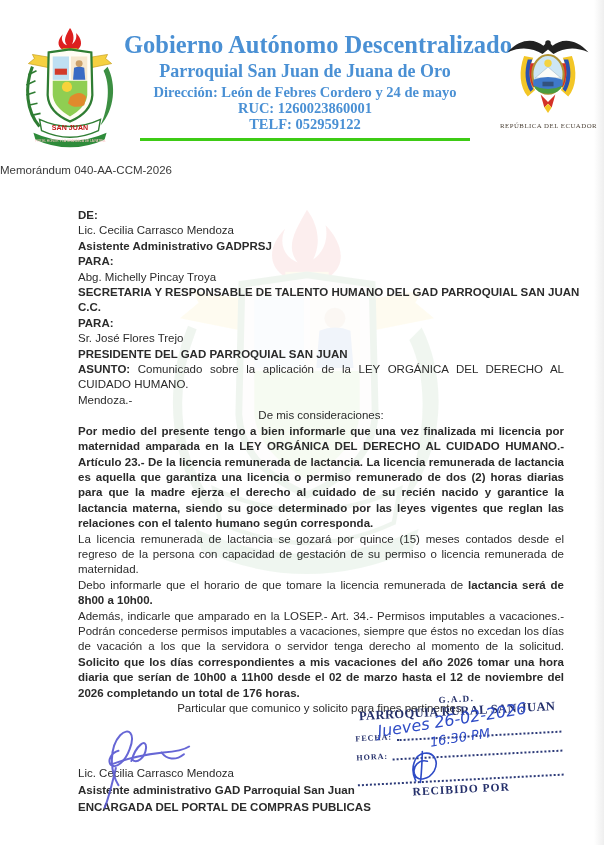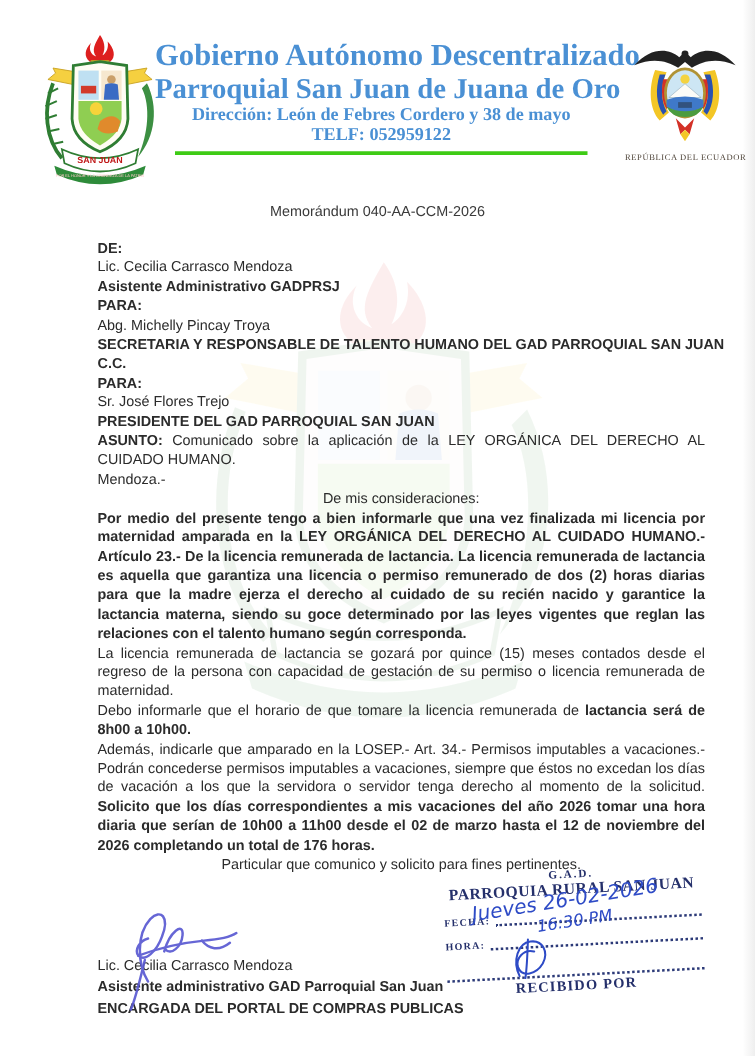--- a/index.html
+++ b/index.html
@@ -2,36 +2,36 @@
 <html><head>
 <meta charset="utf-8">
 <style>
   html,body{margin:0;padding:0;background:#fff;}
   .page{position:relative;width:604px;height:845px;background:#fff;overflow:hidden;
         font-family:"Liberation Sans",sans-serif;color:#2b2b2b;}
   .page::after{content:"";position:absolute;right:0;top:0;width:10px;height:100%;
         background:linear-gradient(to left,rgba(120,120,120,.12),rgba(120,120,120,0));pointer-events:none;}
 
   
-  .emblem-left{position:absolute;left:28px;top:26px;width:104px;height:130px;}
+  .emblem-left{position:absolute;left:18px;top:26px;width:104px;height:130px;}
   .emblem-right{position:absolute;left:500px;top:30px;width:96px;text-align:center;}
   .emblem-right .caption{margin-top:3px;font-family:"Liberation Serif",serif;font-size:6.8px;
         letter-spacing:.5px;color:#4d4338;white-space:nowrap;}
   .head-center{position:absolute;left:124px;top:31px;width:362px;text-align:center;
         font-family:"Liberation Serif",serif;font-weight:bold;color:#4a90d4;}
   .head-center .t1{font-size:24.5px;line-height:27px;white-space:nowrap;}
-  .head-center .t2{font-size:23px;line-height:26px;white-space:nowrap;}
+  .head-center .t2{font-size:18px;line-height:26px;white-space:nowrap;}
   .head-center .t3{font-size:14.5px;line-height:16.2px;white-space:nowrap;}
   .green-line{width:330px;height:3px;background:#3ecb15;margin:5px auto 0 auto;}
 
-  .memo-ref{position:absolute;left:0;top:164px;width:604px;text-align:center;
+  .memo-ref{position:absolute;left:0;top:164px;width:604px;text-align:left;
         font-size:11.5px;color:#3a3a3a;}
 
   
-  .content{position:absolute;left:78px;top:192px;width:486px;z-index:2;
+  .content{position:absolute;left:78px;top:208px;width:486px;z-index:2;
         font-size:11.5px;line-height:15.4px;}
   .content .ln{white-space:nowrap;}
   .content p{margin:0;}
   .justify{text-align:justify;text-align-last:left;}
   .b{font-weight:bold;}
   .salutation{margin-top:13px;text-align:center;}
   .p-first{margin-top:7px;font-weight:bold;}
   .closing{margin-top:10px;text-align:center;}
 
   
@@ -91,21 +91,22 @@
       <path d="M20 92 Q50 106 80 92 L78 103 Q50 116 22 103 Z" fill="#ffffff" stroke="#2f7d33" stroke-width="1.4"></path>
       <text x="50" y="102.5" font-size="7" font-weight="bold" fill="#c01818" text-anchor="middle">SAN JUAN</text>
       <path d="M14 105 Q50 121 86 105 L84 112 Q50 127 16 112 Z" fill="#2e8b3a"></path>
       <text x="50" y="114" font-size="3.1" fill="#ffc9c9" text-anchor="middle">POR EL HONOR Y LA GRANDEZA DE LA PATRIA</text>
     </svg>
   </div>
 
   <div class="head-center">
     <div class="t1">Gobierno Autónomo Descentralizado</div>
     <div class="t2">Parroquial San Juan de Juana de Oro</div>
-    <div class="t3">Dirección: León de Febres Cordero y 38 de mayo</div>
+    <div class="t3">Dirección: León de Febres Cordero y 24 de mayo</div>
+    <div class="t3">RUC: 1260023860001</div>
     <div class="t3">TELF: 052959122</div>
     <div class="green-line"></div>
   </div>
 
   <div class="emblem-right">
     <svg viewBox="0 0 100 92" width="92" height="85">
       <path d="M6 24 C20 8 36 9 45 17 L50 12 L55 17 C64 9 80 8 94 24 C78 17 66 20 56 26 L50 21 L44 26 C34 20 22 17 6 24 Z" fill="#222222"></path>
       <circle cx="50" cy="14" r="3" fill="#222222"></circle>
       <path d="M24 28 C18 44 19 62 28 72 L36 65 C29 54 29 40 34 30 Z" fill="#f3c626"></path>
       <path d="M28 32 C24 45 25 58 31 67 L34 64 C29 55 29 42 33 32 Z" fill="#2a52b0"></path>

